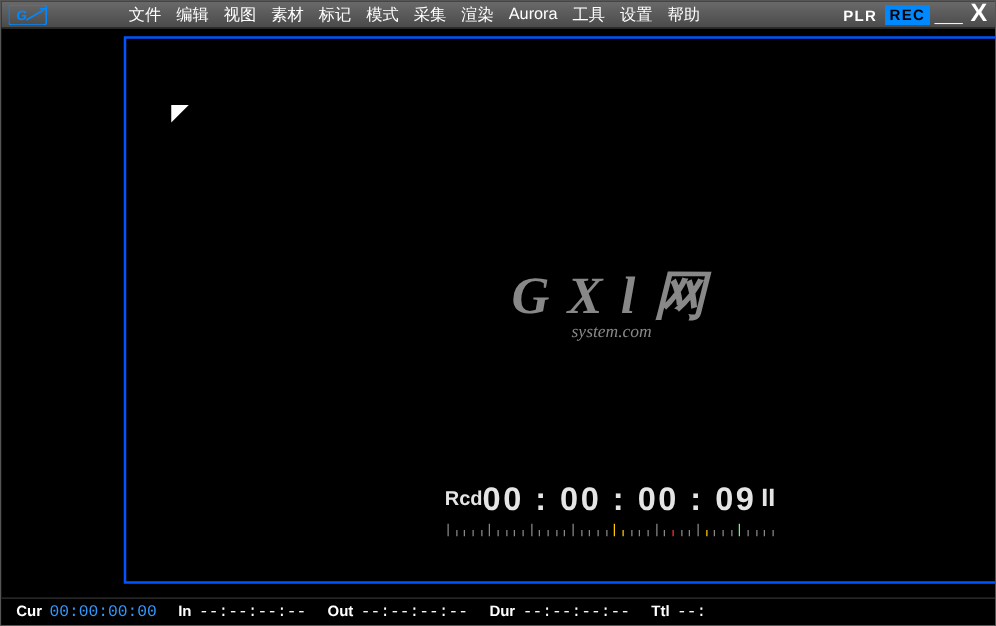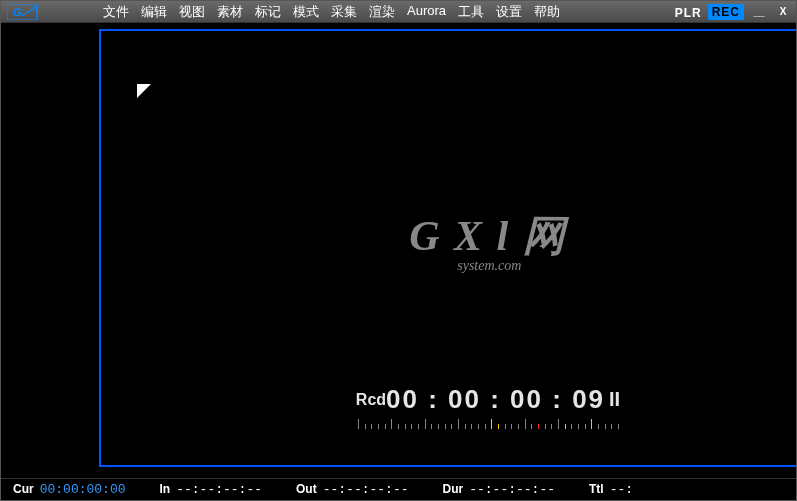--- a/index.html
+++ b/index.html
@@ -6,41 +6,41 @@
 body { background: #000; width: 797px; height: 501px; overflow: hidden; position: relative; border: 1px solid #555; }
 .titlebar { height: 22px; background: linear-gradient(#6a6a6a, #4a4a4a); display: flex; align-items: center; padding: 0 4px; border-bottom: 1px solid #333; }
 .logo { width: 48px; height: 18px; display: flex; align-items: center; justify-content: center; }
 .logo svg { display: block; }
 .logo-gap { width: 44px; }
 .menu { display: flex; gap: 0; }
 .menu-item { color: #fff; font-size: 13px; padding: 16px 6px; cursor: pointer; white-space: nowrap; }
 .titlebar-right { margin-left: auto; display: flex; align-items: flex-end; gap: 6px; }
 .plr { color: #fff; font-size: 12px; font-weight: bold; letter-spacing: 1px; }
 .rec { background: #0088ff; color: #000; font-size: 12px; font-weight: bold; padding: 1px 4px; letter-spacing: 1px; }
-.win-btn { width: 18px; height: 16px; display: flex; align-items: center; justify-content: center; color: #fff; cursor: pointer; font-weight: bold; font-size: 10px; }
+.win-btn { width: 18px; height: 16px; display: flex; align-items: center; justify-content: center; color: #fff; cursor: pointer; font-weight: bold; font-size: 20px; }
 .viewport-container { position: absolute; top: 28px; left: 98px; width: 778px; height: 438px; }
 .viewport-border { position: absolute; inset: 0; border: 2px solid #0055ff; pointer-events: none; }
 .corner { position: absolute; width: 0; height: 0; }
 .corner.tl { top: 55px; left: 38px; border-left: 14px solid #fff; border-bottom: 14px solid transparent; }
 .corner.tr { top: 55px; right: 38px; border-right: 14px solid #fff; border-bottom: 14px solid transparent; }
 .watermark { position: absolute; top: 50%; left: 50%; transform: translate(-50%, -60%); text-align: left; color: #888; pointer-events: none; }
 .wm-main { font-size: 42px; font-weight: bold; font-style: italic; font-family: Georgia, serif; letter-spacing: 2px; }
 .wm-sub { font-size: 14px; margin-left: 48px; margin-top: -6px; font-family: Georgia, serif; font-style: italic; }
 .rcd-display { position: absolute; bottom: 52px; left: 50%; transform: translateX(-50%); color: #e5e5e5; display: flex; align-items: center; }
 .rcd-label { font-size: 16px; font-weight: bold; }
 .rcd-time { font-size: 26px; font-weight: bold; font-family: Arial, sans-serif; letter-spacing: 2px; }
 .rcd-pause { font-size: 20px; font-weight: bold; margin-left: 4px; }
 .tickmarks { position: absolute; bottom: 38px; left: 50%; transform: translateX(-50%); width: 260px; height: 12px; }
 .tick { position: absolute; width: 1px; background: #888; bottom: 0; }
 .tick.long { height: 10px; }
 .tick.short { height: 5px; }
 .tick.yellow { background: #ffcc00; }
 .tick.red { background: #ff3333; }
 .tick.green { background: #66ff66; }
-.statusbar { position: absolute; bottom: 0; left: 0; right: 0; height: 22px; background: #000; display: flex; align-items: center; padding: 0 12px; gap: 34px; border-top: 1px solid #333; margin-top: 20px; }
+.statusbar { position: absolute; bottom: 0; left: 0; right: 0; height: 22px; background: #000; display: flex; align-items: center; padding: 0 12px; gap: 17px; border-top: 1px solid #333; margin-top: 20px; }
 .status-item { display: flex; align-items: baseline; gap: 6px; }
 .status-label { color: #fff; font-size: 12px; font-weight: bold; }
 .status-value { color: #fff; font-size: 13px; font-family: "Courier New", monospace; }
 .status-value.cur { color: #3399ff; }
 </style>
 </head>
 <body>
 
 <div class="titlebar">
   <div class="logo">

